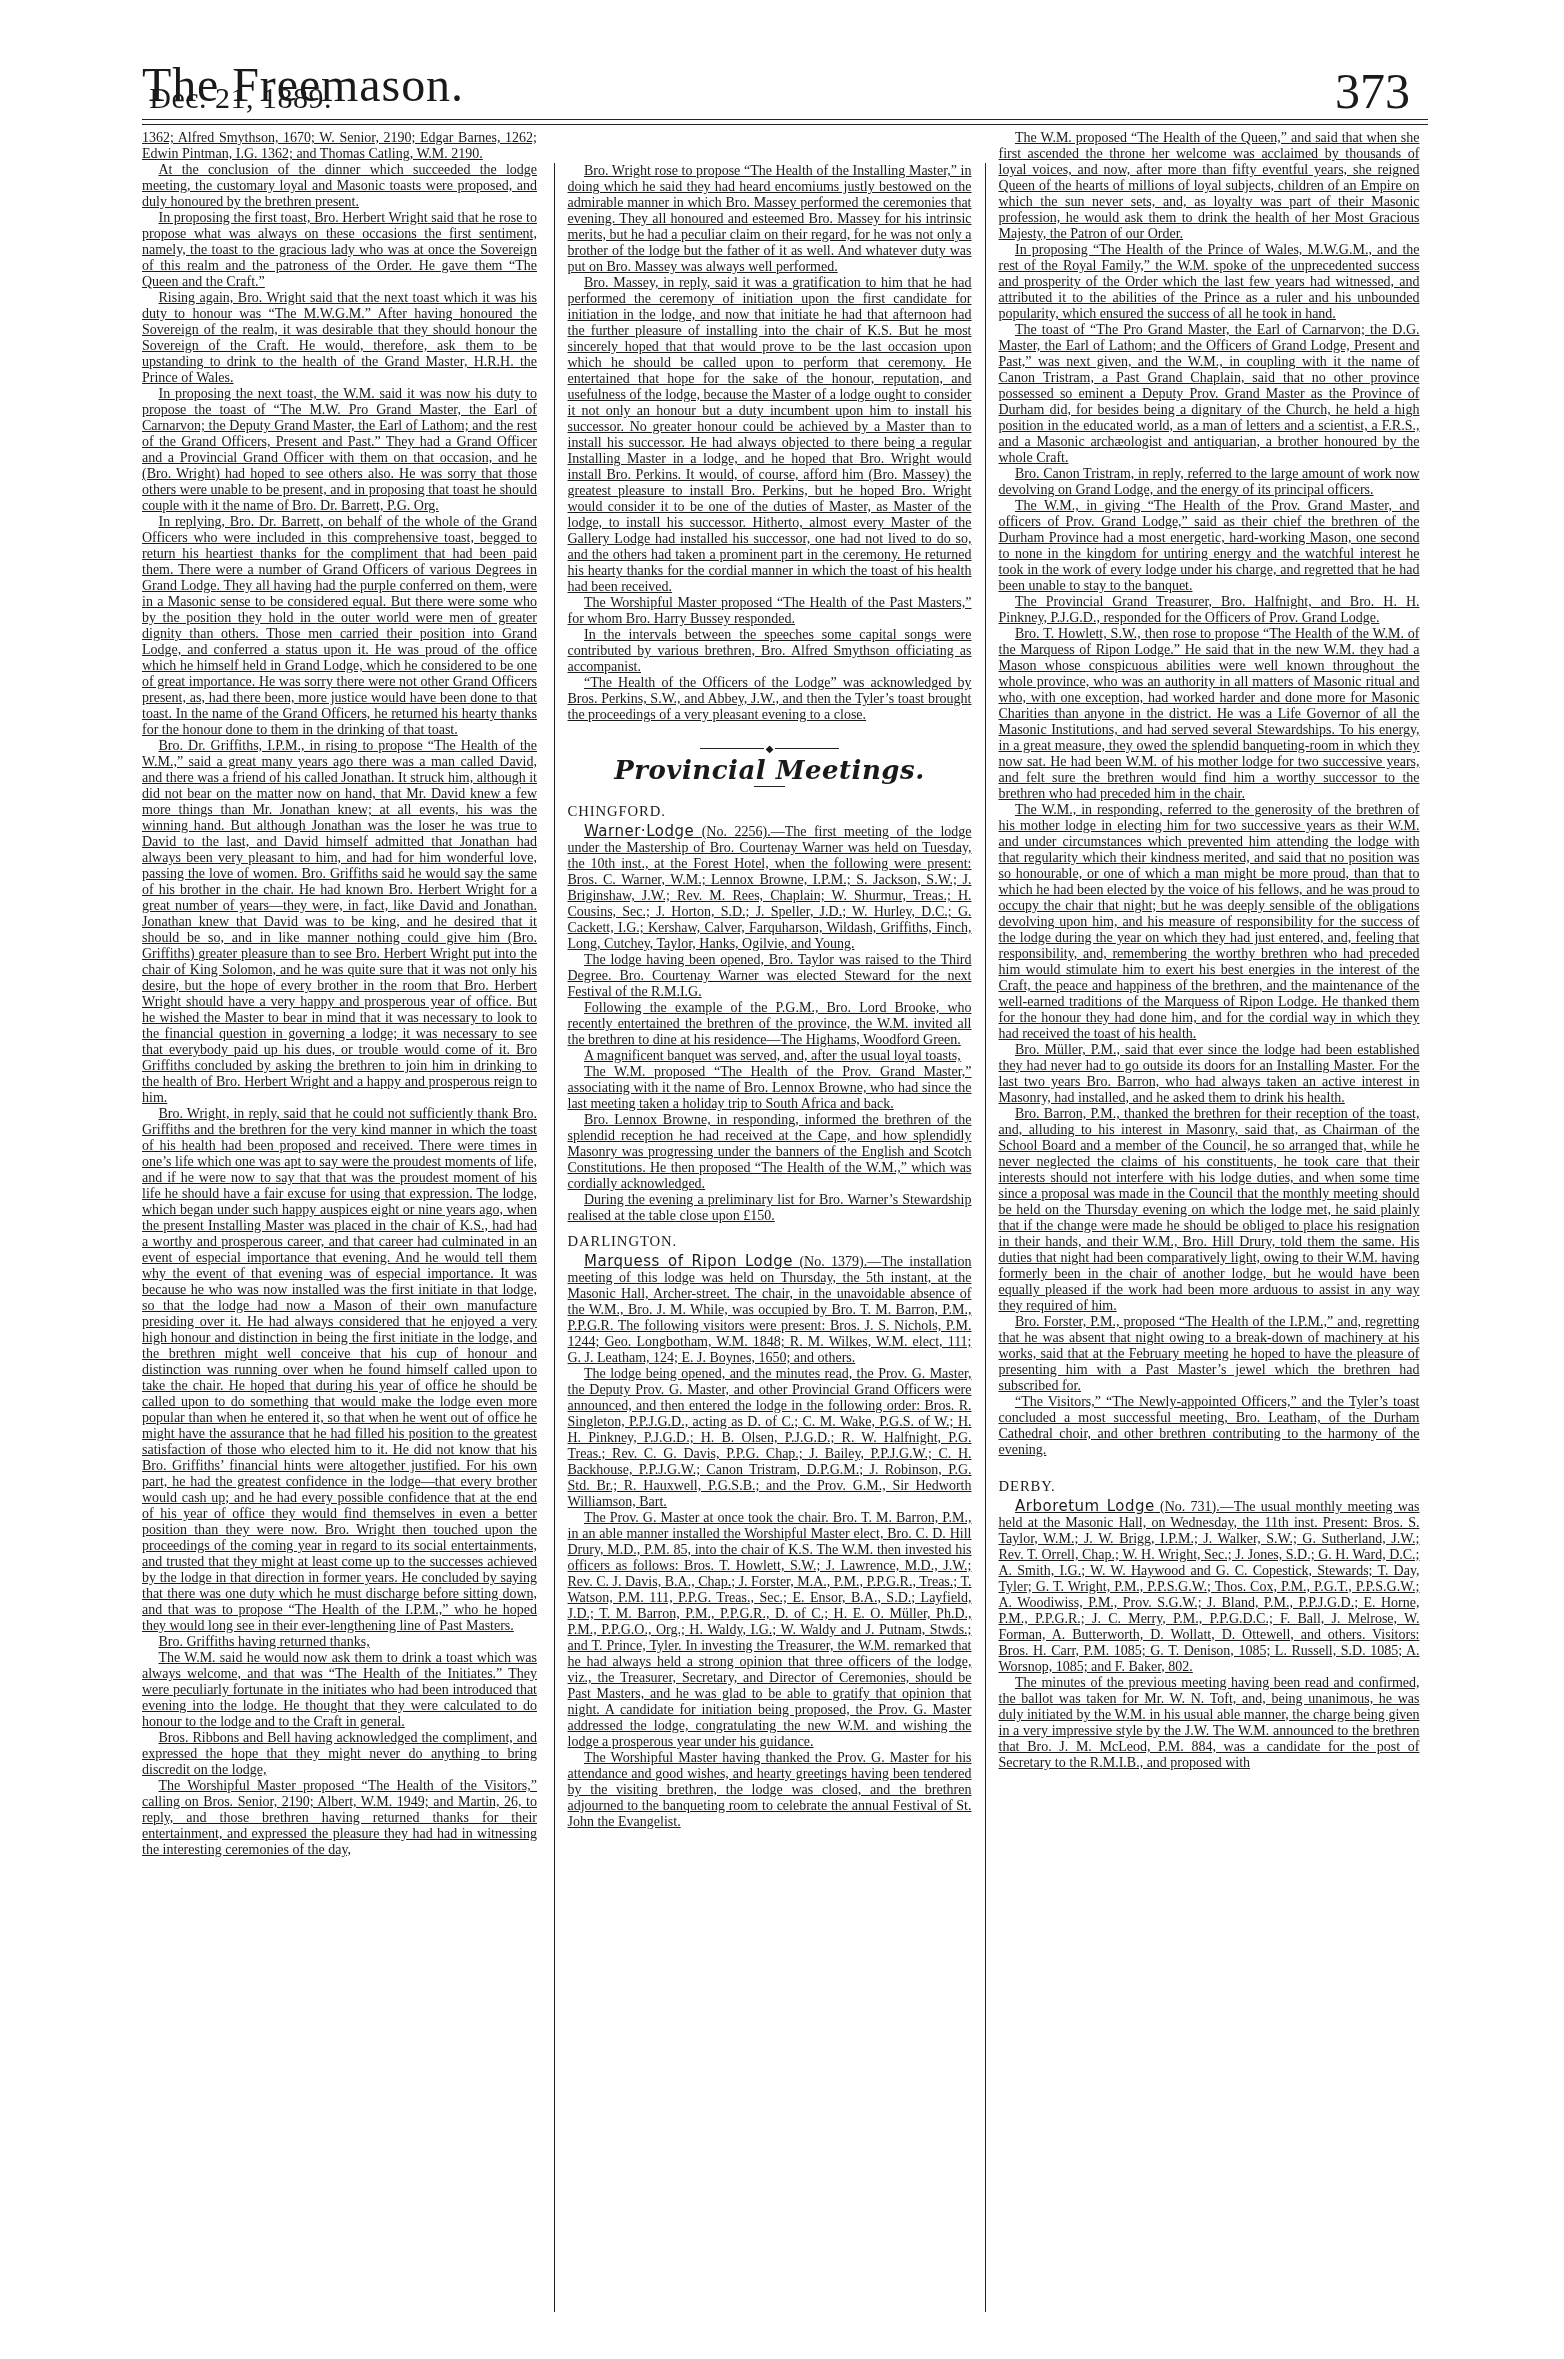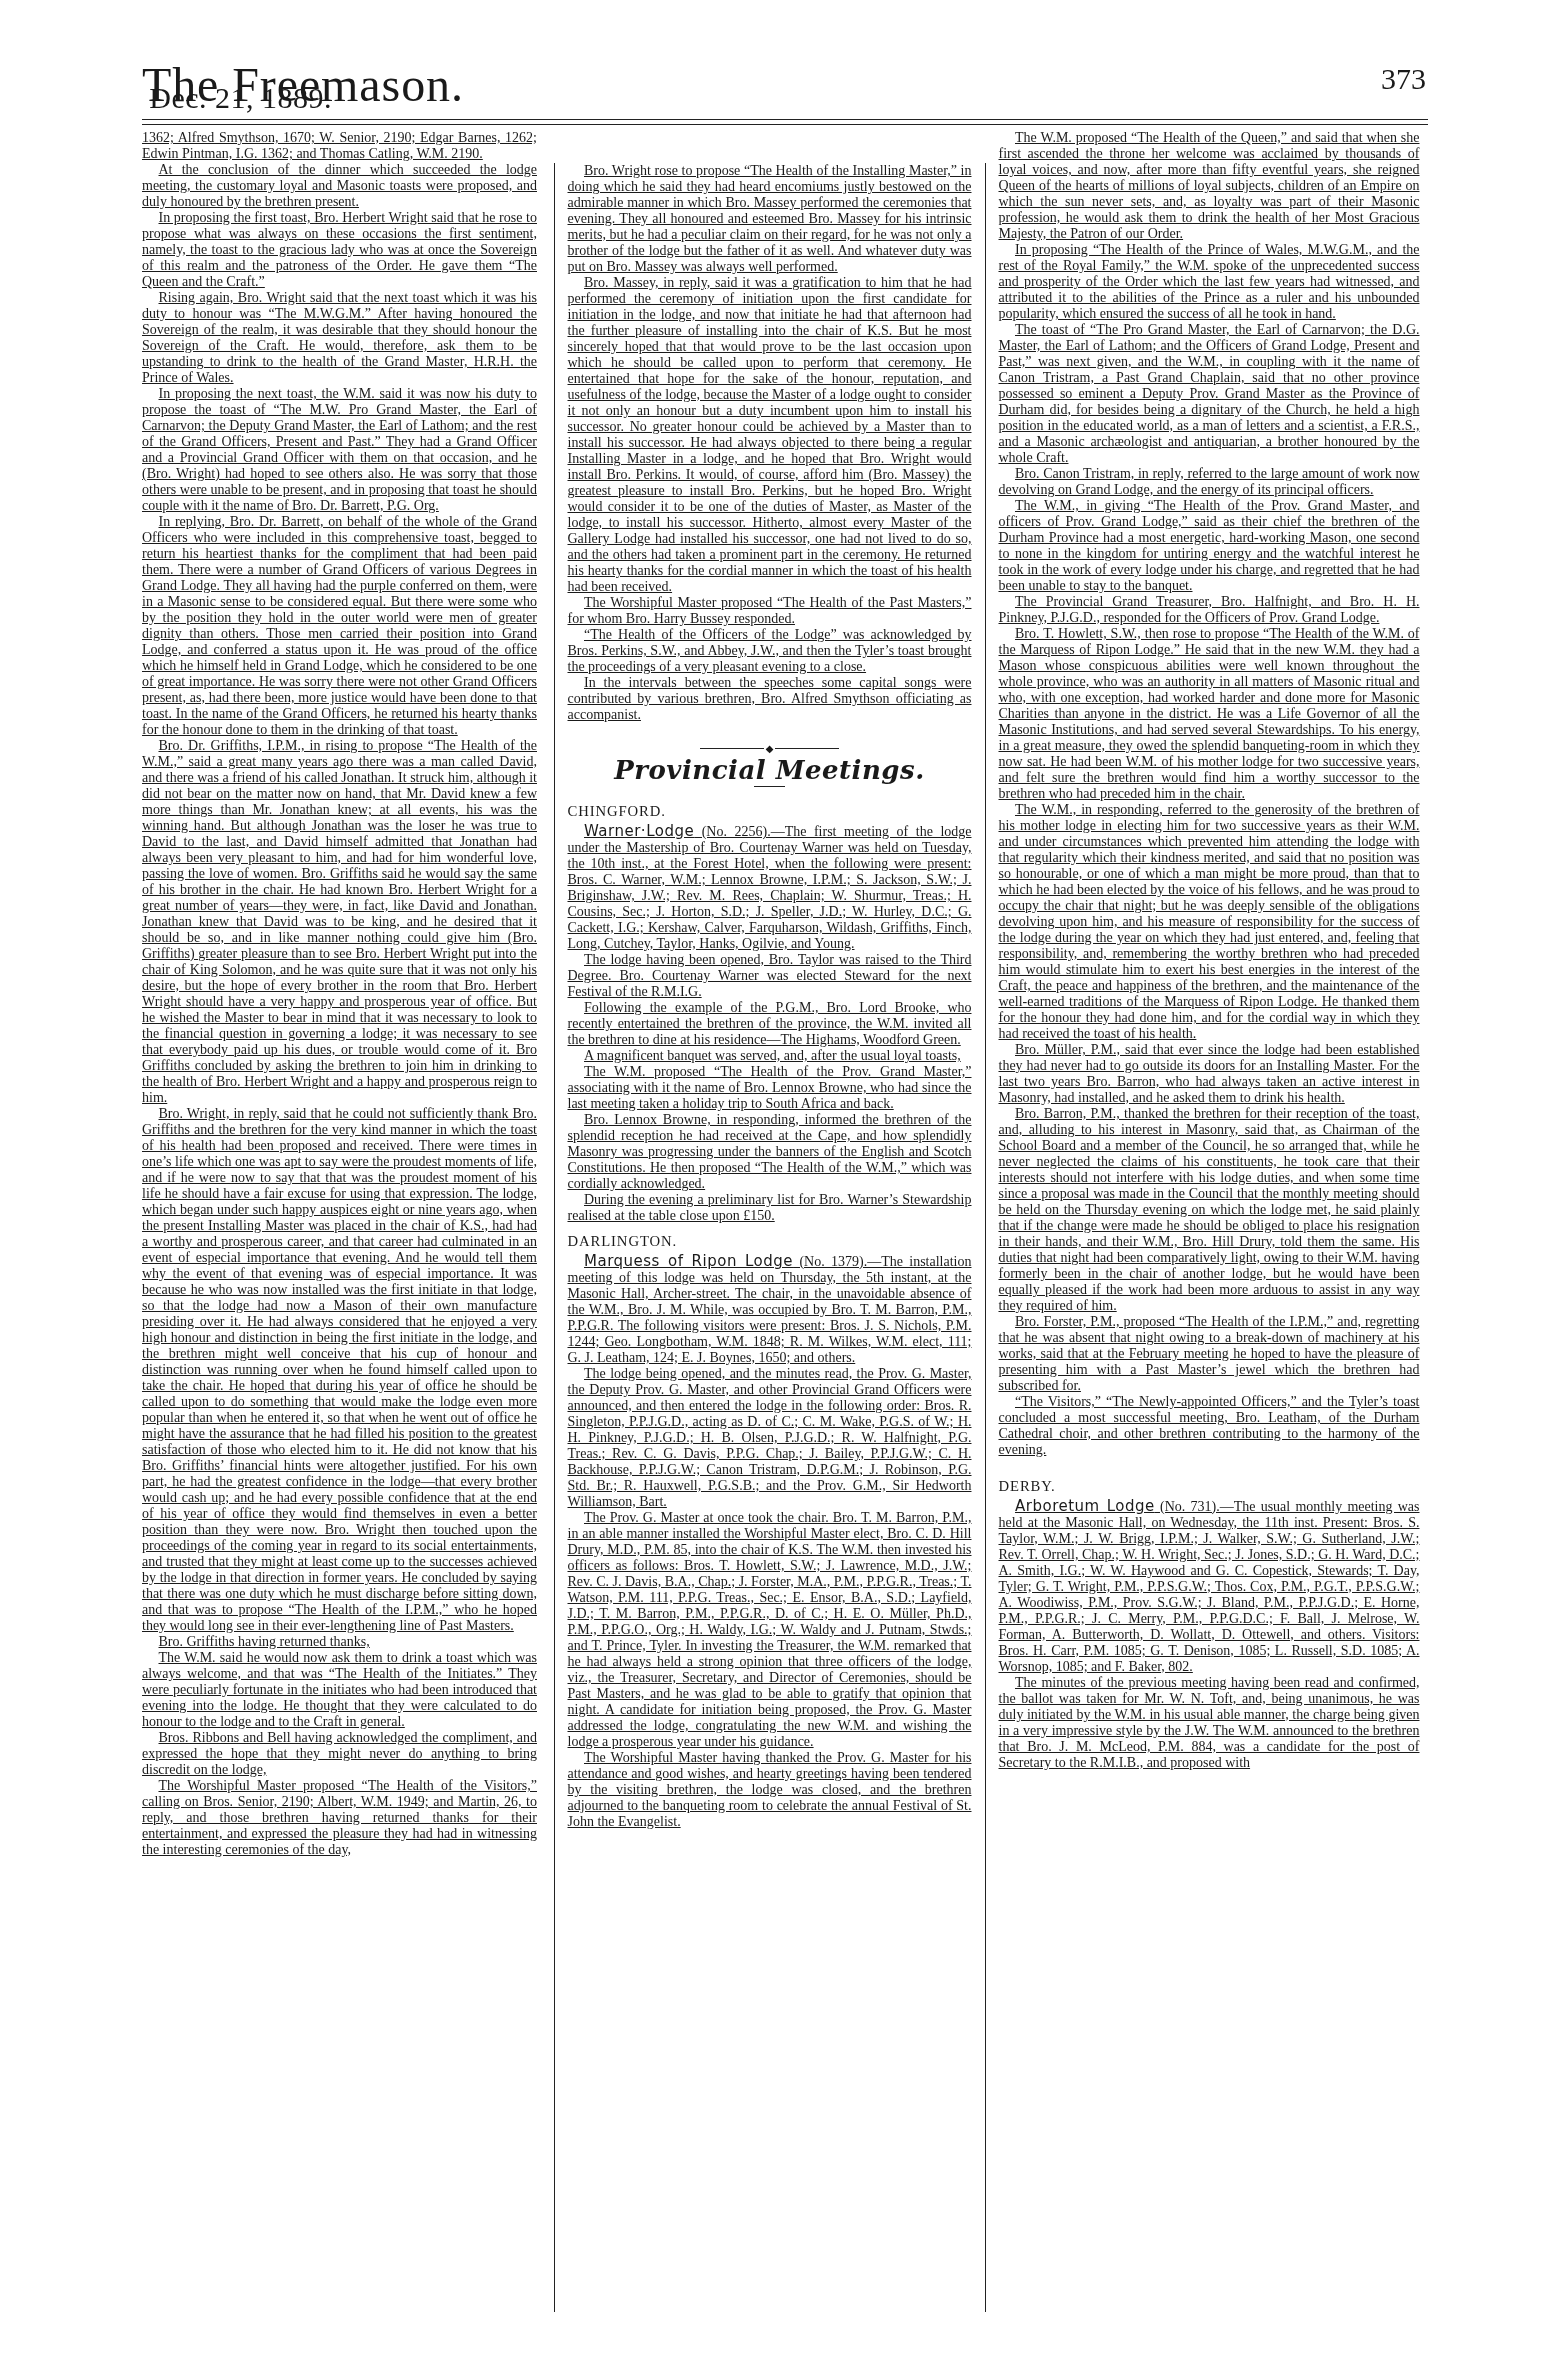--- a/index.html
+++ b/index.html
@@ -1,21 +1,21 @@
 <!DOCTYPE html>
 <html style="font-size:14.7px"><head>
 <meta charset="utf-8">
 <style>
   html, body { margin: 0; padding: 0; background: #ffffff; }
   body { width: 1565px; height: 2359px; position: relative; overflow: hidden; color: #1a1a1a; }
   .page { position: absolute; left: 142px; top: 55px; width: 1286px; }
   .masthead { position: relative; height: 61px; font-family: "Liberation Serif", "DejaVu Serif", serif; }
   .mh-date { position: absolute; left: 7.3px; top: 26px; font-size: 30px; letter-spacing: 0.5px; text-align: right; }
   .mh-title { position: absolute; left: 0; right: 0; top: 1.8px; text-align: left; font-size: 48px; letter-spacing: 0.9px; }
-  .mh-page { position: absolute; right: 2px; top: 7.3px; font-size: 30px; text-align: center; }
+  .mh-page { position: absolute; right: 18px; top: 7.3px; font-size: 50px; text-align: center; }
   .rule-double { position: absolute; left: 0; right: 0; top: 64px; height: 3.7px; border-top: 1.4px solid #222; border-bottom: 1.4px solid #222; }
   .columns { position: absolute; top: 75px; left: 0; width: 1286px; display: flex; }
   .col { font-family: "Liberation Serif", "DejaVu Serif", serif; font-size: 14px; line-height: 16px; text-align: justify; hyphens: auto; }
   .col p { margin: 0; text-indent: 16.5px; text-decoration: underline; }
   .col p.noindent { text-indent: 0; }
   .col1 { width: 395px; padding-right: 16.5px; }
   .col2 { width: 404px; padding: 0 13px 0 13px; border-left: 1.4px solid #222; border-right: 1.4px solid #222; height: 2149px; margin-top: 33px; }
   .col3 { width: 421px; padding-left: 13px; }
   .ornament { text-align: center; margin: 16.5px 0 5.5px; font-size: 11px; letter-spacing: 0; }
   .ornament .line { display: inline-block; width: 64px; border-top: 1.4px solid #222; vertical-align: middle; }
@@ -50,22 +50,22 @@
       <p>Bro. Griffiths having returned thanks,</p>
       <p>The W.M. said he would now ask them to drink a toast which was always welcome, and that was “The Health of the Initiates.” They were peculiarly fortunate in the initiates who had been introduced that evening into the lodge. He thought that they were calculated to do honour to the lodge and to the Craft in general.</p>
       <p>Bros. Ribbons and Bell having acknowledged the compliment, and expressed the hope that they might never do anything to bring discredit on the lodge,</p>
       <p>The Worshipful Master proposed “The Health of the Visitors,” calling on Bros. Senior, 2190; Albert, W.M. 1949; and Martin, 26, to reply, and those brethren having returned thanks for their entertainment, and expressed the pleasure they had had in witnessing the interesting ceremonies of the day,</p>
     </div>
 
     <div class="col col2">
       <p>Bro. Wright rose to propose “The Health of the Installing Master,” in doing which he said they had heard encomiums justly bestowed on the admirable manner in which Bro. Massey performed the ceremonies that evening. They all honoured and esteemed Bro. Massey for his intrinsic merits, but he had a peculiar claim on their regard, for he was not only a brother of the lodge but the father of it as well. And whatever duty was put on Bro. Massey was always well performed.</p>
       <p>Bro. Massey, in reply, said it was a gratification to him that he had performed the ceremony of initiation upon the first candidate for initiation in the lodge, and now that initiate he had that afternoon had the further pleasure of installing into the chair of K.S. But he most sincerely hoped that that would prove to be the last occasion upon which he should be called upon to perform that ceremony. He entertained that hope for the sake of the honour, reputation, and usefulness of the lodge, because the Master of a lodge ought to consider it not only an honour but a duty incumbent upon him to install his successor. No greater honour could be achieved by a Master than to install his successor. He had always objected to there being a regular Installing Master in a lodge, and he hoped that Bro. Wright would install Bro. Perkins. It would, of course, afford him (Bro. Massey) the greatest pleasure to install Bro. Perkins, but he hoped Bro. Wright would consider it to be one of the duties of Master, as Master of the lodge, to install his successor. Hitherto, almost every Master of the Gallery Lodge had installed his successor, one had not lived to do so, and the others had taken a prominent part in the ceremony. He returned his hearty thanks for the cordial manner in which the toast of his health had been received.</p>
       <p>The Worshipful Master proposed “The Health of the Past Masters,” for whom Bro. Harry Bussey responded.</p>
+      <p>In the intervals between the speeches some capital songs were contributed by various brethren, Bro. Alfred Smythson officiating as accompanist.</p>
       <p>“The Health of the Officers of the Lodge” was acknowledged by Bros. Perkins, S.W., and Abbey, J.W., and then the Tyler’s toast brought the proceedings of a very pleasant evening to a close.</p>
-      <p>In the intervals between the speeches some capital songs were contributed by various brethren, Bro. Alfred Smythson officiating as accompanist.</p>
 
       <div class="ornament">
         <span class="line"></span><span class="dia">◆</span><span class="line"></span>
       </div>
       <div class="section-title">Provincial Meetings.</div>
       <div class="short-rule"></div>
 
       <div class="place">CHINGFORD.</div>
       <p class="noindent" style="text-indent:16.5px"><span class="lodge-name">Warner·Lodge</span><span> (No. 2256).—The first meeting of the lodge under the Mastership of Bro. Courtenay Warner was held on Tuesday, the 10th inst., at the Forest Hotel, when the following were present: Bros. C. Warner, W.M.; Lennox Browne, I.P.M.; S. Jackson, S.W.; J. Briginshaw, J.W.; Rev. M. Rees, Chaplain; W. Shurmur, Treas.; H. Cousins, Sec.; J. Horton, S.D.; J. Speller, J.D.; W. Hurley, D.C.; G. Cackett, I.G.; Kershaw, Calver, Farquharson, Wildash, Griffiths, Finch, Long, Cutchey, Taylor, Hanks, Ogilvie, and Young.</span></p>
       <p>The lodge having been opened, Bro. Taylor was raised to the Third Degree. Bro. Courtenay Warner was elected Steward for the next Festival of the R.M.I.G.</p>

